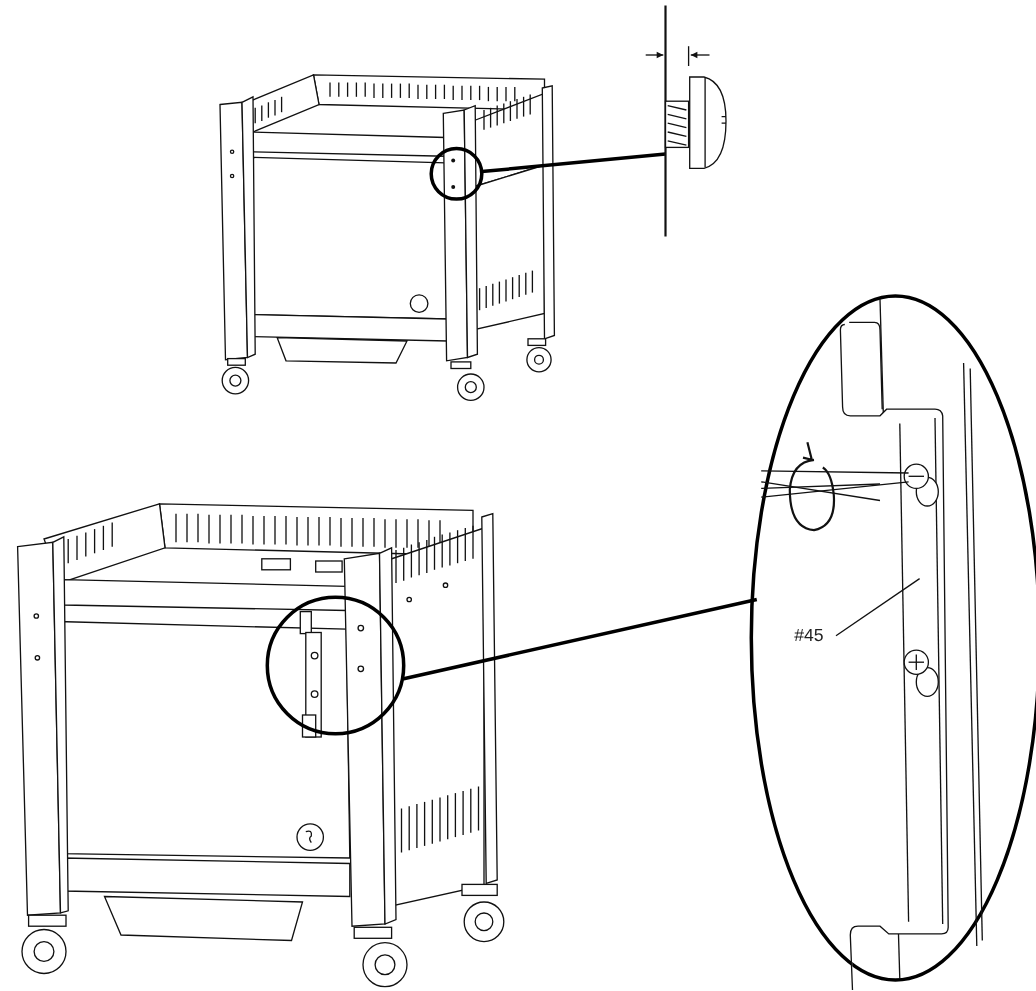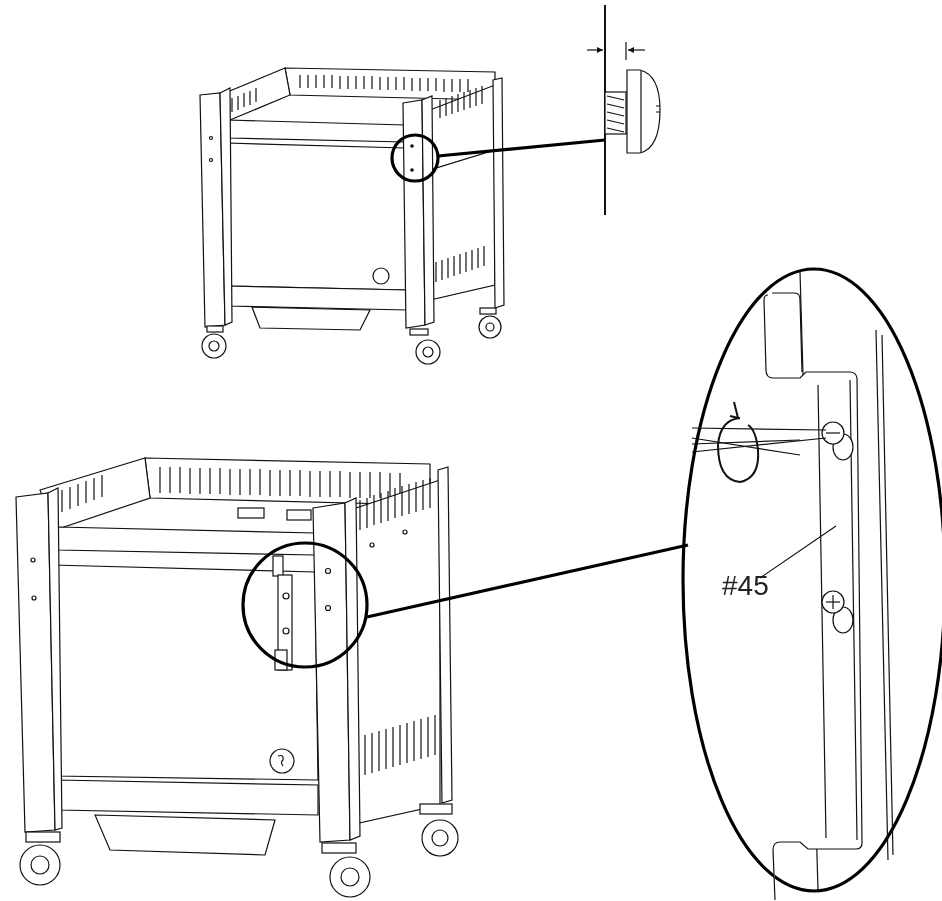--- a/index.html
+++ b/index.html
@@ -2,21 +2,21 @@
 <html><head>
 <meta charset="utf-8">
 <style>
   html, body { margin:0; padding:0; background:#ffffff; }
   body { width:942px; height:901px; position:relative; overflow:hidden; font-family:"Liberation Sans", sans-serif; }
   svg { position:absolute; left:0; top:0; }
   .ln { stroke:#111; fill:none; stroke-width:1.2; }
   .th { stroke:#000; fill:none; stroke-width:3.2; }
   .md { stroke:#111; fill:none; stroke-width:2; }
   .wf { stroke:#111; fill:#fff; stroke-width:1.2; }
-  .label { position:absolute; font-size:28px; color:#222; font-family:"Liberation Sans", sans-serif; }
+  .label { position:absolute; font-size:16px; color:#222; font-family:"Liberation Sans", sans-serif; }
 </style>
 </head>
 <body>
 
 <svg width="942" height="901" viewBox="0 0 942 901">
 
   <g>
 
     <polygon class="wf" points="285,68 495,72 495,100 290,95"></polygon>
     <g>

